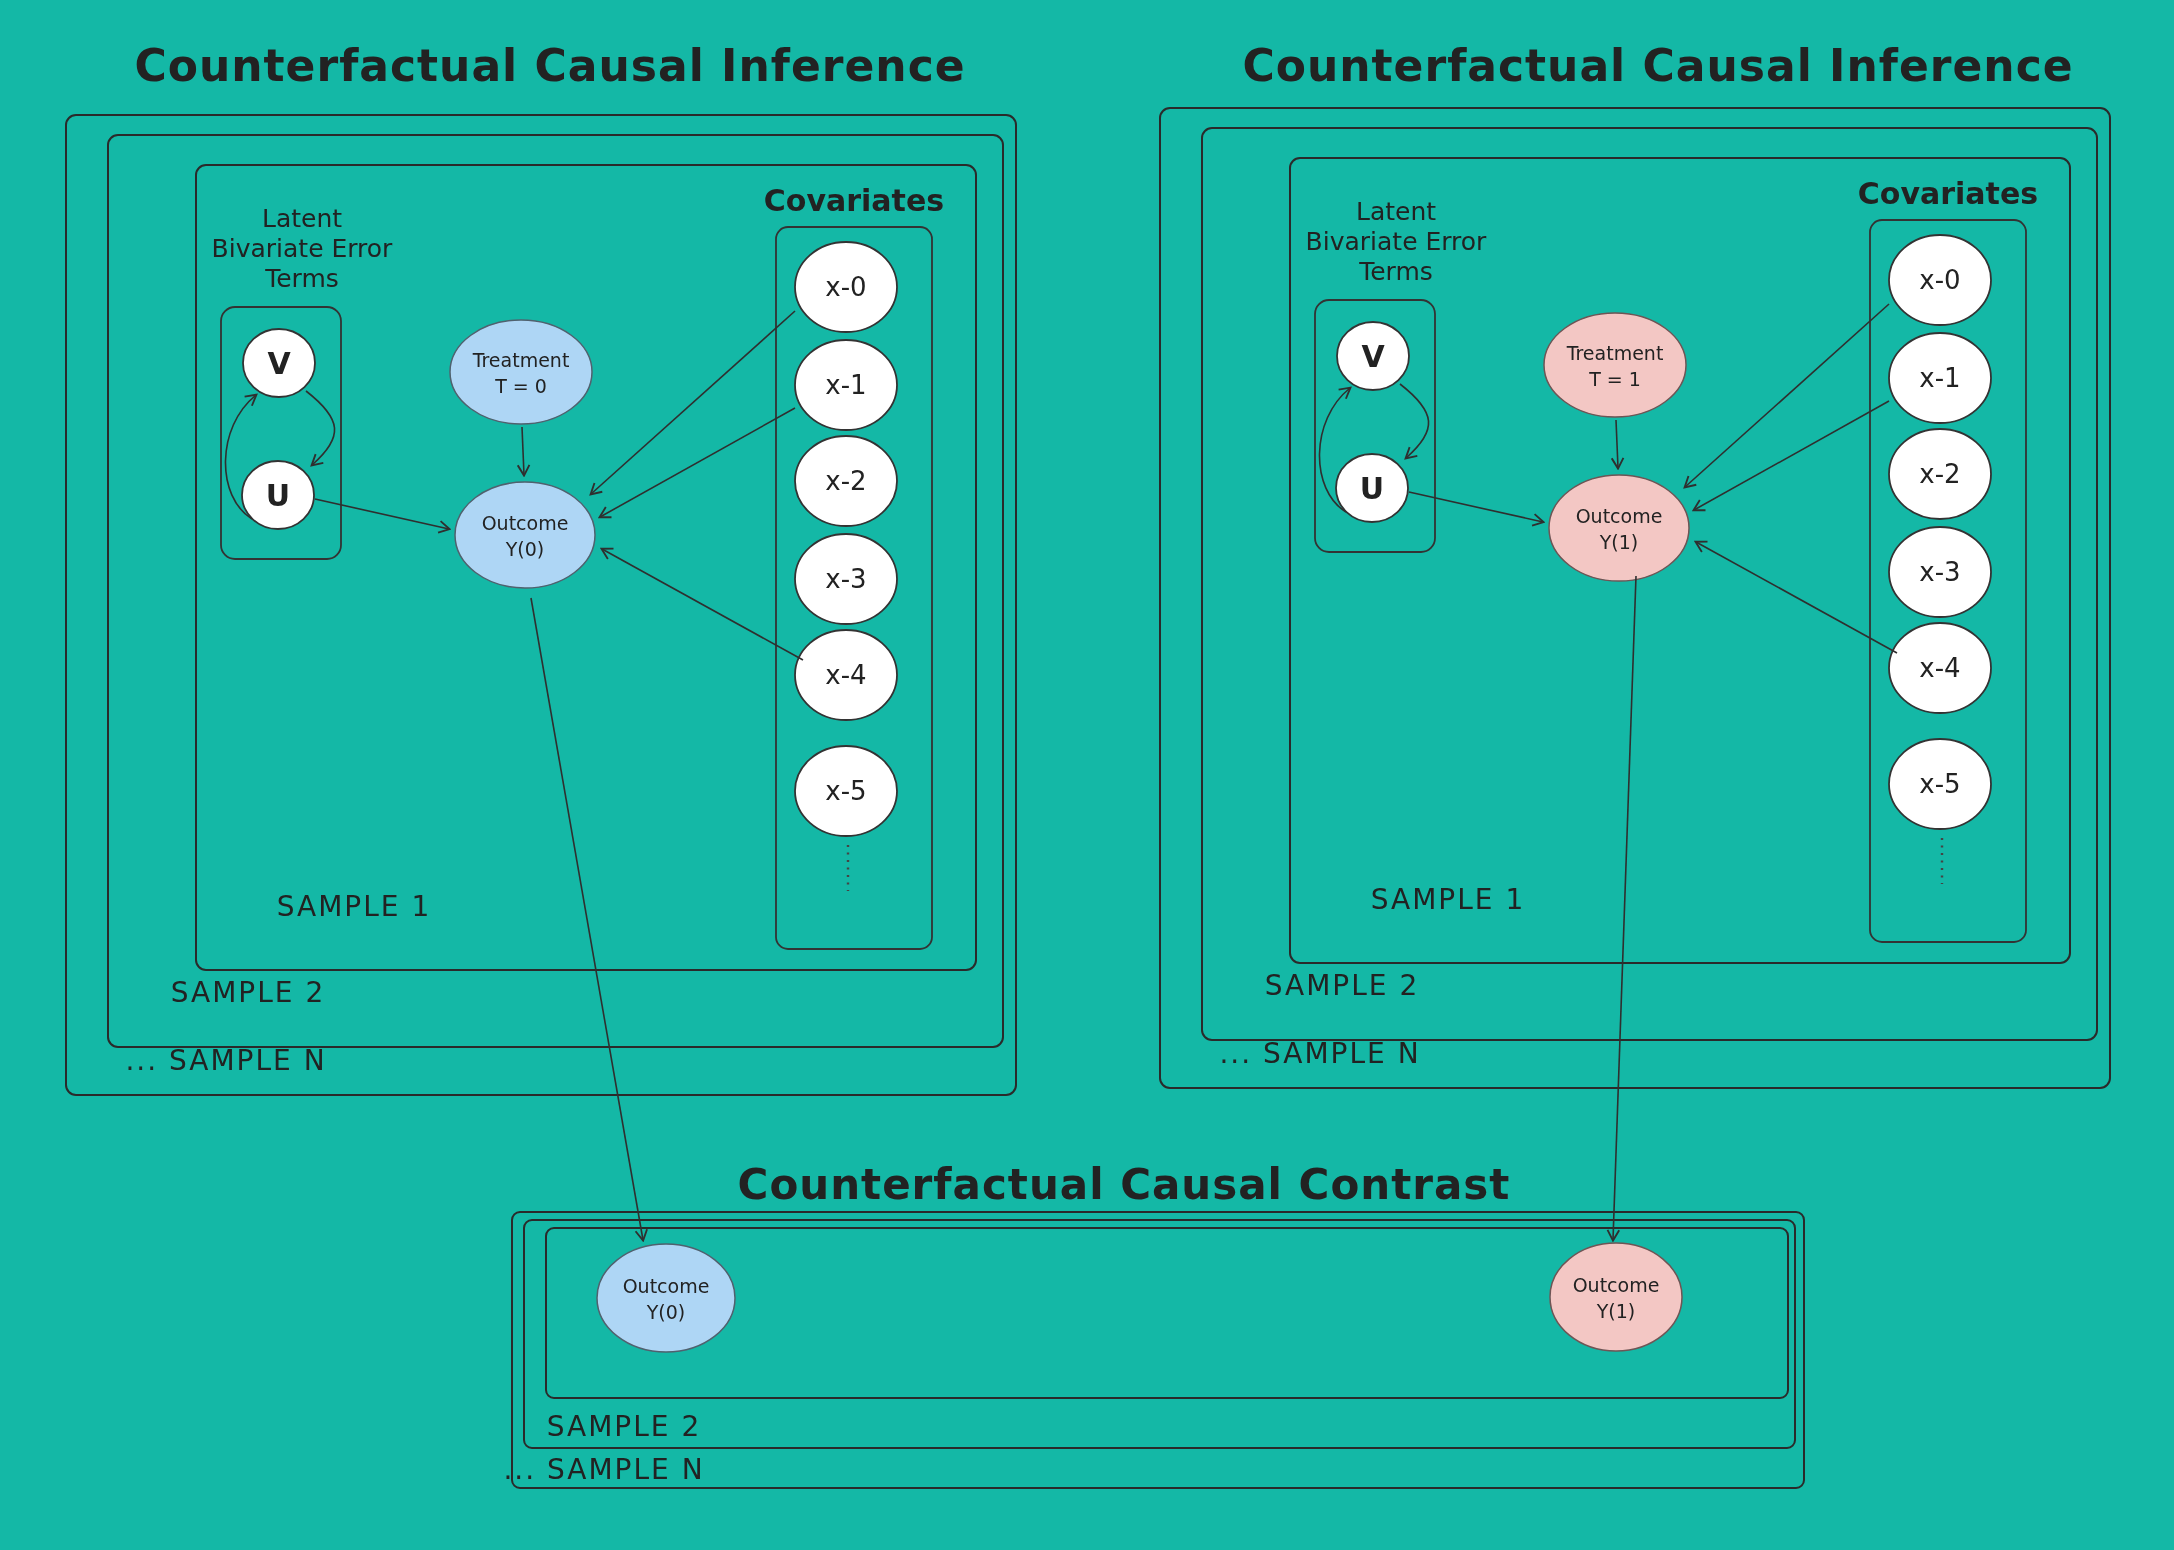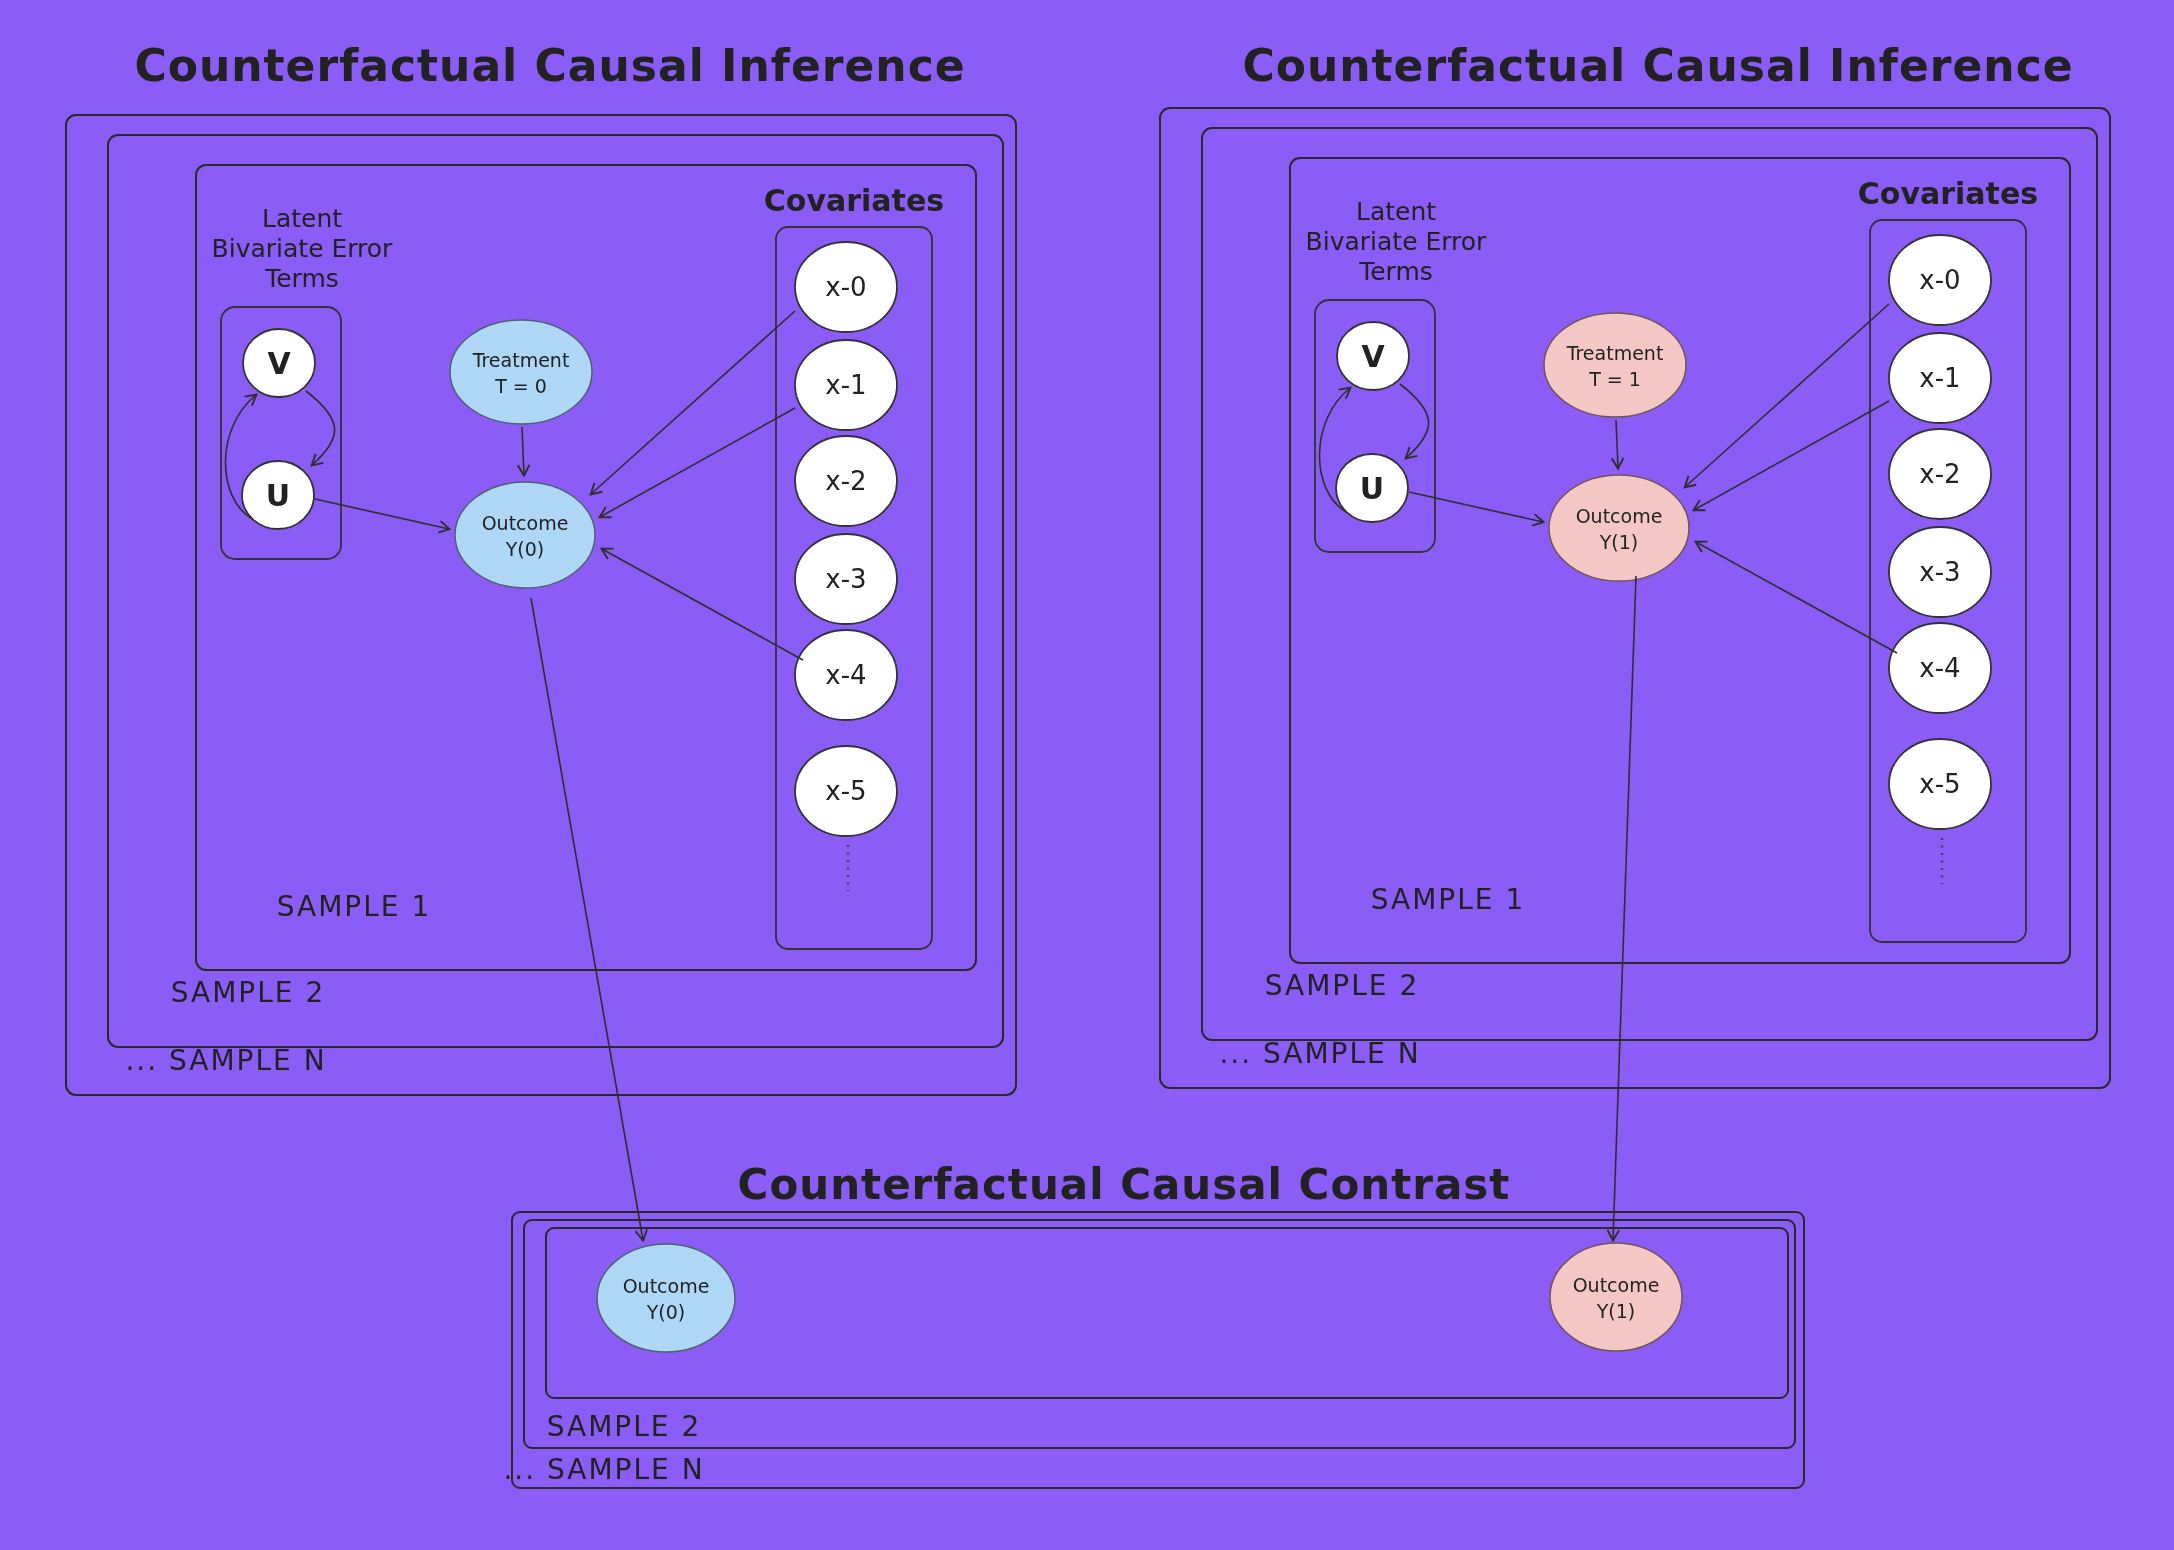--- a/index.html
+++ b/index.html
@@ -1,20 +1,20 @@
 <!DOCTYPE html>
 <html><head>
 <meta charset="utf-8">
 <style>
   html, body { margin: 0; padding: 0; background: #ffffff; }
   .stage {
     position: relative;
     width: 2174px;
     height: 1550px;
-    background: #8b5cf6;
+    background: #14b8a6;
     font-family: "DejaVu Sans", sans-serif;
   }
   svg text {
     fill: #222222;
     font-family: "DejaVu Sans", sans-serif;
   }
   .title-text {
     font-size: 44px;
     font-weight: 600;
     letter-spacing: 1px;

